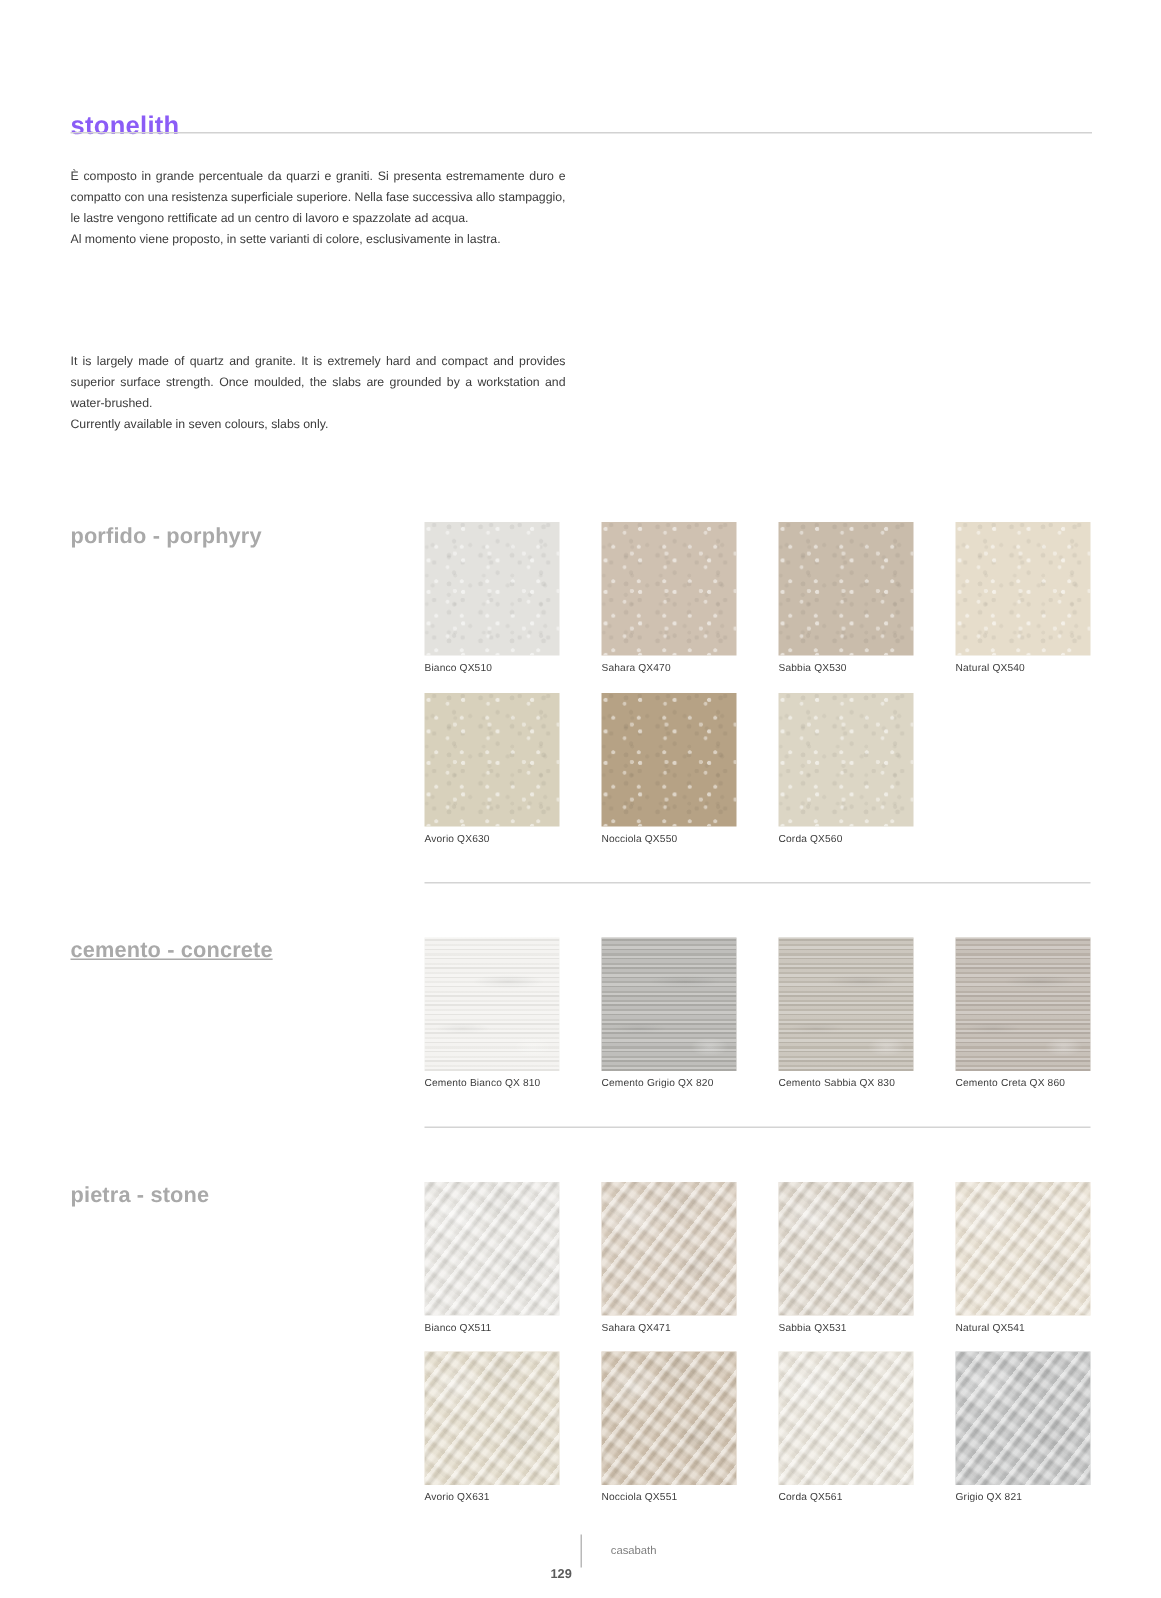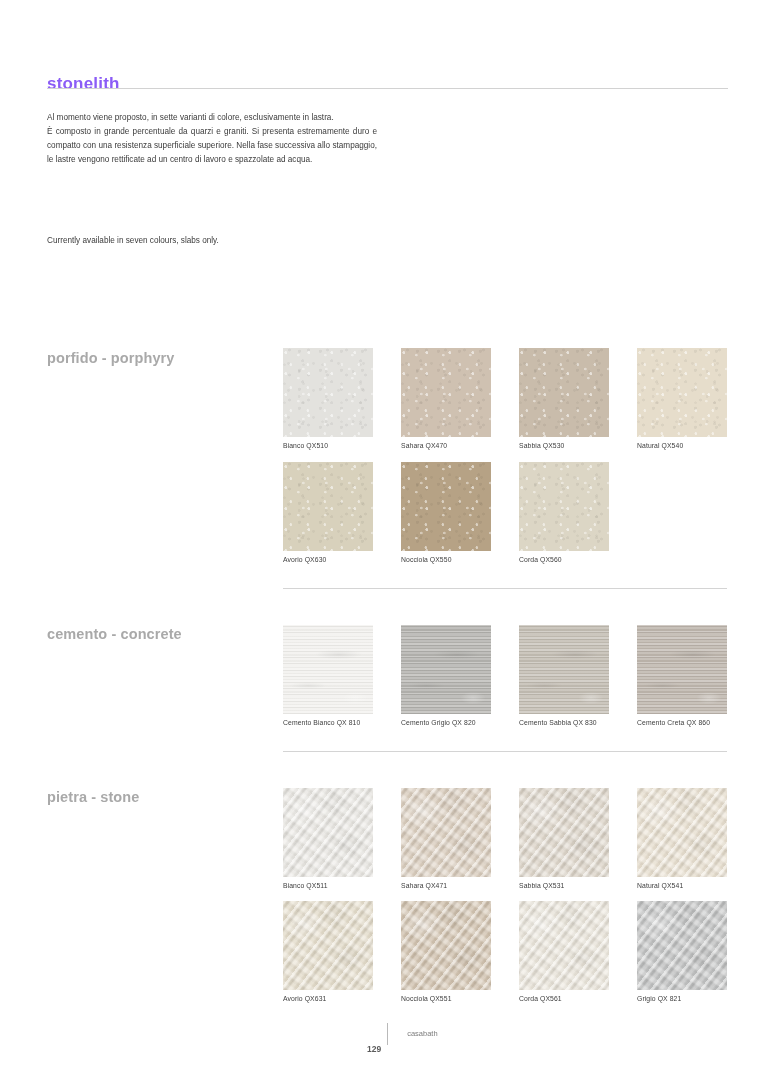--- a/index.html
+++ b/index.html
@@ -178,25 +178,26 @@
 </style>
 </head>
 <body>
 
 <div class="page">
 
   <h1 class="doc-title">stonelith</h1>
   <div class="title-rule"></div>
 
   <div class="intro it">
+    <p>È composto in grande percentuale da quarzi e graniti. Si presenta estremamente duro e compatto con una resistenza superficiale superiore. Nella fase successiva allo stampaggio, le lastre vengono rettificate ad un centro di lavoro e spazzolate ad acqua.</p>
     <p>Al momento viene proposto, in sette varianti di colore, esclusivamente in lastra.</p>
-    <p>È composto in grande percentuale da quarzi e graniti. Si presenta estremamente duro e compatto con una resistenza superficiale superiore. Nella fase successiva allo stampaggio, le lastre vengono rettificate ad un centro di lavoro e spazzolate ad acqua.</p>
   </div>
 
   <div class="intro en">
+    <p>It is largely made of quartz and granite. It is extremely hard and compact and provides superior surface strength. Once moulded, the slabs are grounded by a workstation and water-brushed.</p>
     <p>Currently available in seven colours, slabs only.</p>
   </div>
 
   <div class="section">
     <div class="section-title" style="top:350px;">porfido - porphyry</div>
 
     <div class="swatch-row" style="top:348px;">
       <div class="swatch-cell">
         <div class="swatch" style="background:#e3e2de;">
           <div class="tex tex-speckle"></div>
@@ -241,21 +242,21 @@
           <div class="tex tex-speckle"></div>
         </div>
         <div class="swatch-label">Corda QX560</div>
       </div>
     </div>
 
     <div class="divider" style="top:588px;"></div>
   </div>
 
   <div class="section">
-    <div class="section-title" style="top:626px;">cemento - concrete</div>
+    <div class="section-title" style="top:626px;text-decoration:underline;">cemento - concrete</div>
 
     <div class="swatch-row" style="top:625px;">
       <div class="swatch-cell">
         <div class="swatch" style="background:#f2f1ee;">
           <div class="tex tex-grain"></div>
         </div>
         <div class="swatch-label">Cemento Bianco QX 810</div>
       </div>
       <div class="swatch-cell">
         <div class="swatch" style="background:#b3b2ae;">

